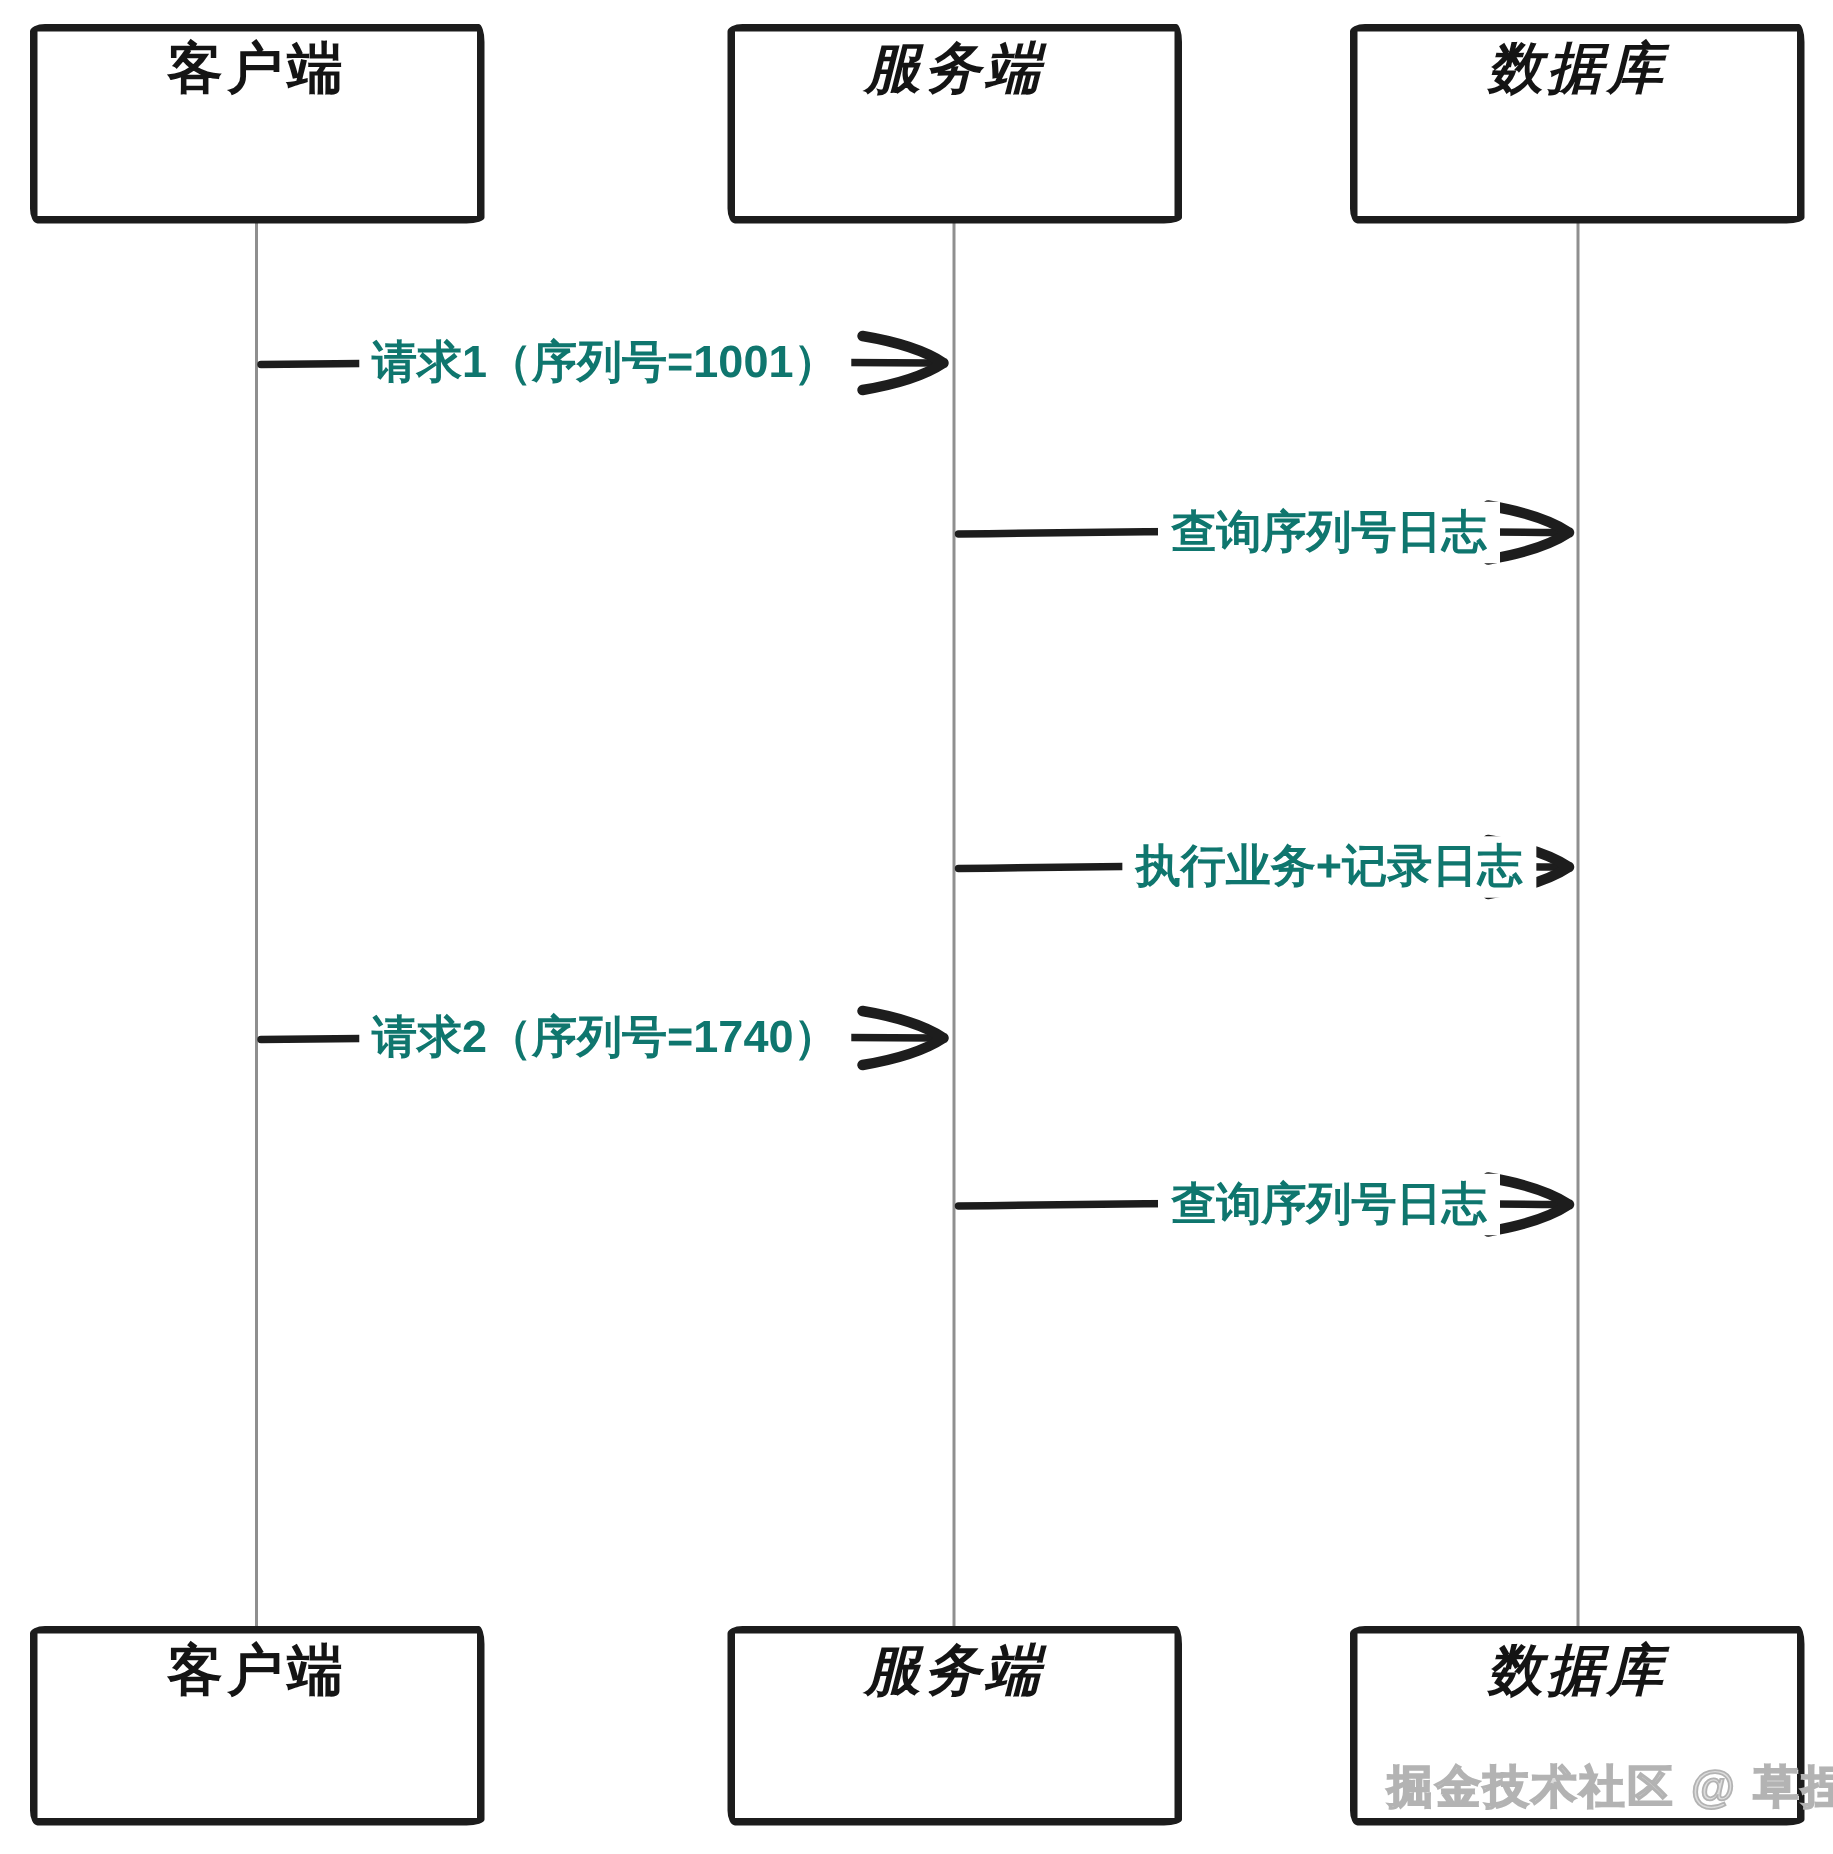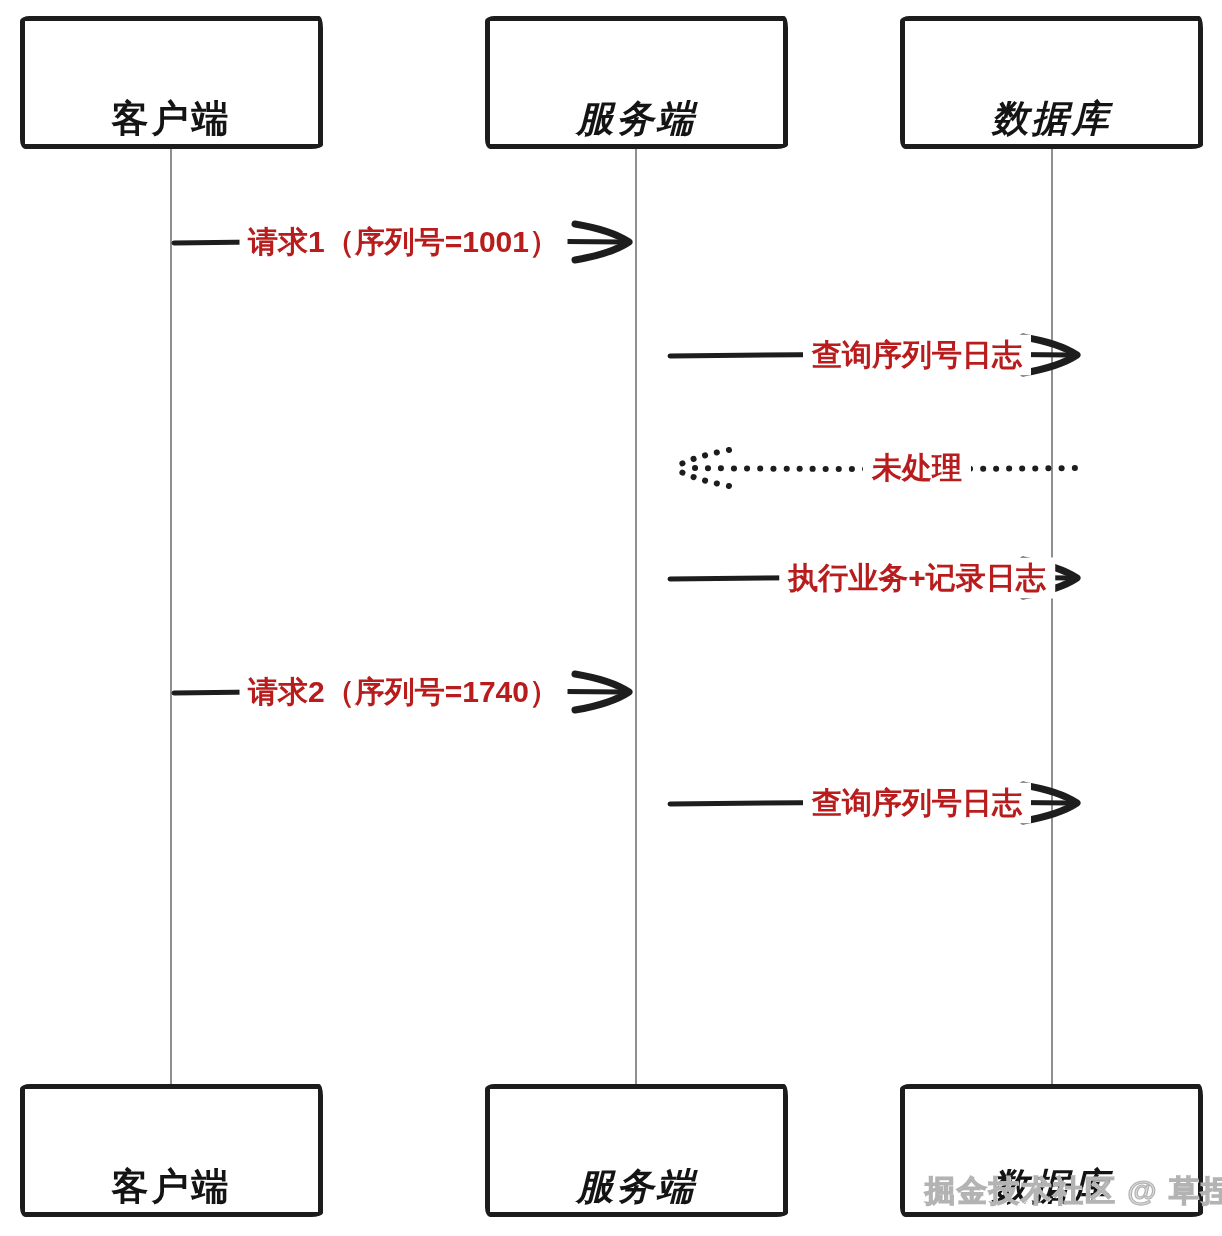--- a/index.html
+++ b/index.html
@@ -27,38 +27,38 @@
   
   .actor-box {
     position: absolute;
     box-sizing: border-box;
     width: 303px;
     height: 133px;
     background: #ffffff;
     border: 5px solid #1c1c1c;
     border-radius: 10px 4px 12px 5px / 5px 12px 4px 10px;
     display: flex;
-    align-items: flex-end;
+    align-items: flex-start;
     justify-content: center;
     font-size: 37px;
     font-weight: 700;
     letter-spacing: 3px;
     color: #141414;
   }
   .row-top    { top: 16px; }
   .row-bottom { top: 1084px; }
   .col-client   { left: 20px; }
   .col-server   { left: 485px; font-style: italic; }
   .col-database { left: 900px; font-style: italic; }
 
   
   .msg { position: absolute; height: 50px; }
   .msg svg { position: absolute; left: 0; top: 0; display: block; }
   .span-cs { left: 171px; width: 465px; }  
-  .span-sd { left: 636px; width: 500px; margin-left: 31px; }  
+  .span-sd { left: 636px; width: 500px; }  
   .m1 { top: 217px; }
   .m2 { top: 330px; }
   .m3 { top: 443px; }
   .m4 { top: 553px; }
   .m5 { top: 667px; }
   .m6 { top: 778px; }
   .m7 { top: 890px; }
   .m8 { top: 1000px; }
 
   .ln {
@@ -77,21 +77,21 @@
 
   .msg .label {
     position: absolute;
     left: 50%;
     top: 25px;
     transform: translate(-50%, -50%);
     background: #ffffff;
     padding: 0 9px;
     font-size: 30px;
     font-weight: 600;
-    color: #b91c1c;
+    color: #0f766e;
     white-space: nowrap;
   }
 
   
   .watermark {
     position: absolute;
     left: 925px;
     top: 1171px;
     font-size: 30px;
     font-weight: 700;
@@ -140,27 +140,20 @@
   </div>
 
   <div class="msg solid m2 span-sd">
     <svg width="416" height="50" viewBox="0 0 416 50">
       <path class="ln" d="M3 26 Q208 23 404 25"></path>
       <path class="hd" d="M356 7 Q392 13 410 25 M356 43 Q392 37 410 25"></path>
     </svg>
     <span class="label">查询序列号日志</span>
   </div>
 
-  <div class="msg dotted m3 span-sd">
-    <svg width="416" height="50" viewBox="0 0 416 50">
-      <path class="ln" d="M28 25 Q208 27 413 25"></path>
-      <path class="hd" d="M62 7 Q24 14 7 25 M62 43 Q24 36 7 25"></path>
-    </svg>
-    <span class="label">未处理</span>
-  </div>
 
   <div class="msg solid m4 span-sd">
     <svg width="416" height="50" viewBox="0 0 416 50">
       <path class="ln" d="M3 26 Q208 23 404 25"></path>
       <path class="hd" d="M356 7 Q392 13 410 25 M356 43 Q392 37 410 25"></path>
     </svg>
     <span class="label">执行业务+记录日志</span>
   </div>
 
   <div class="msg solid m5 span-cs">

